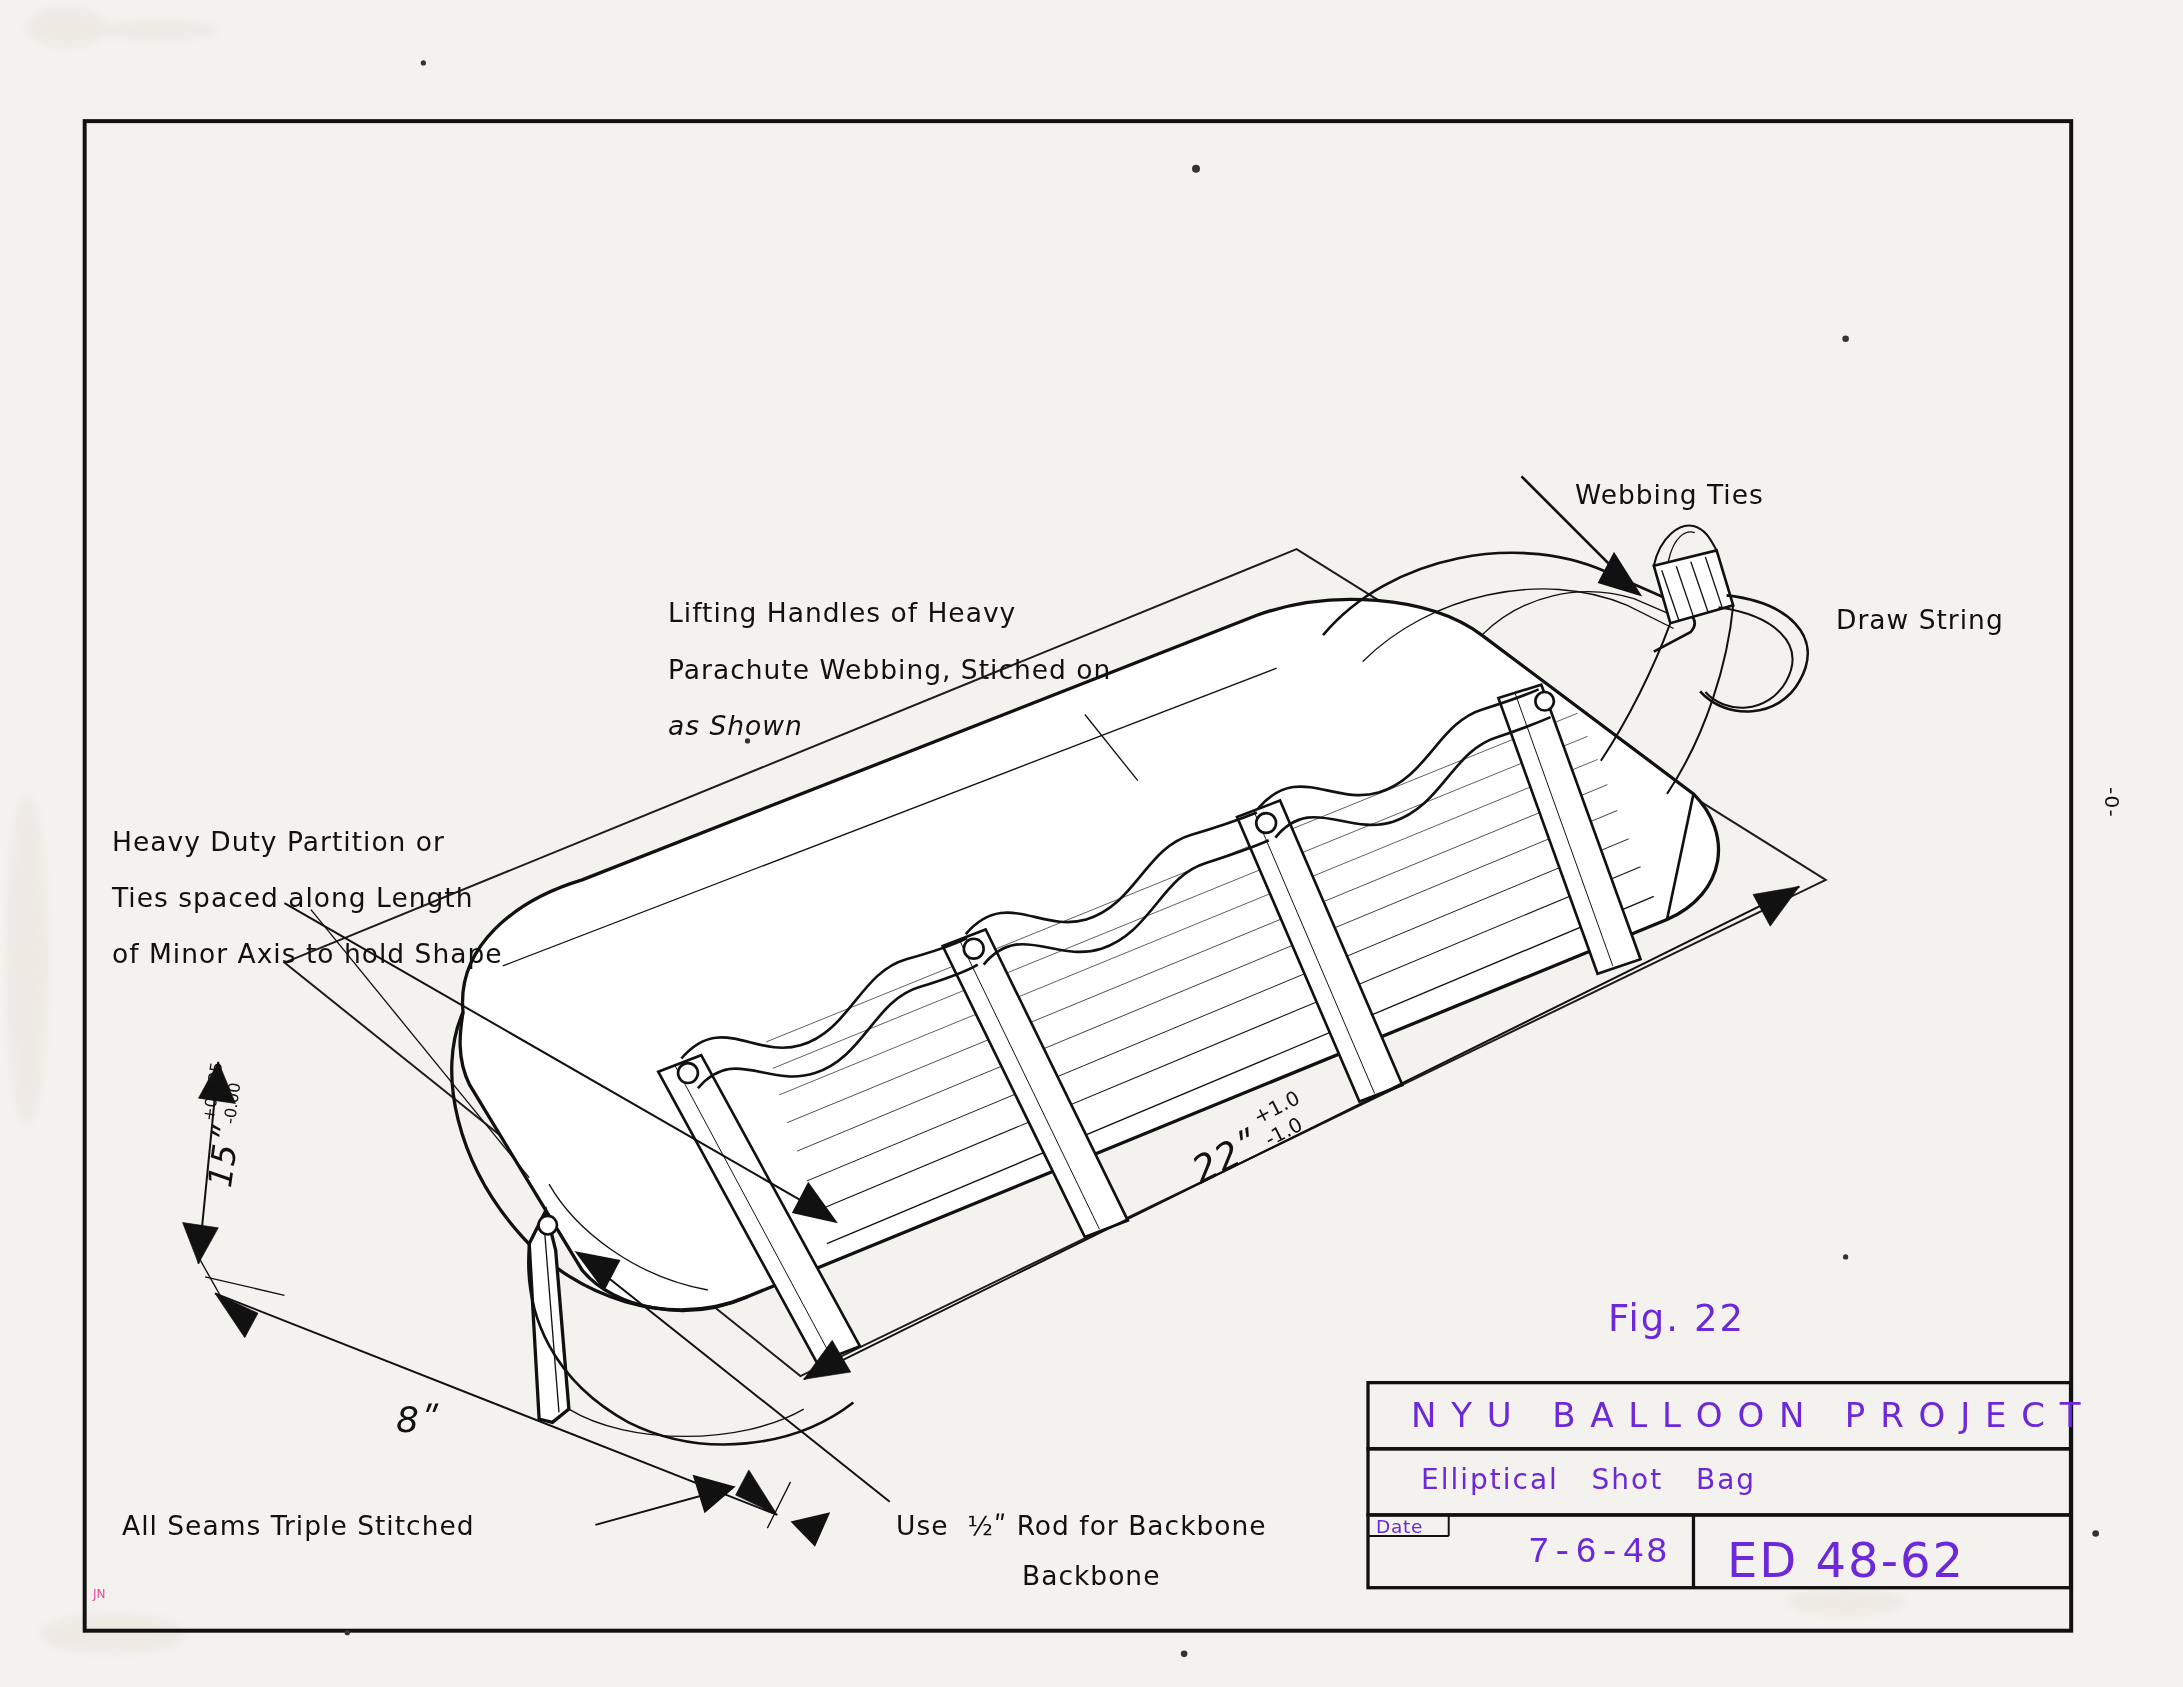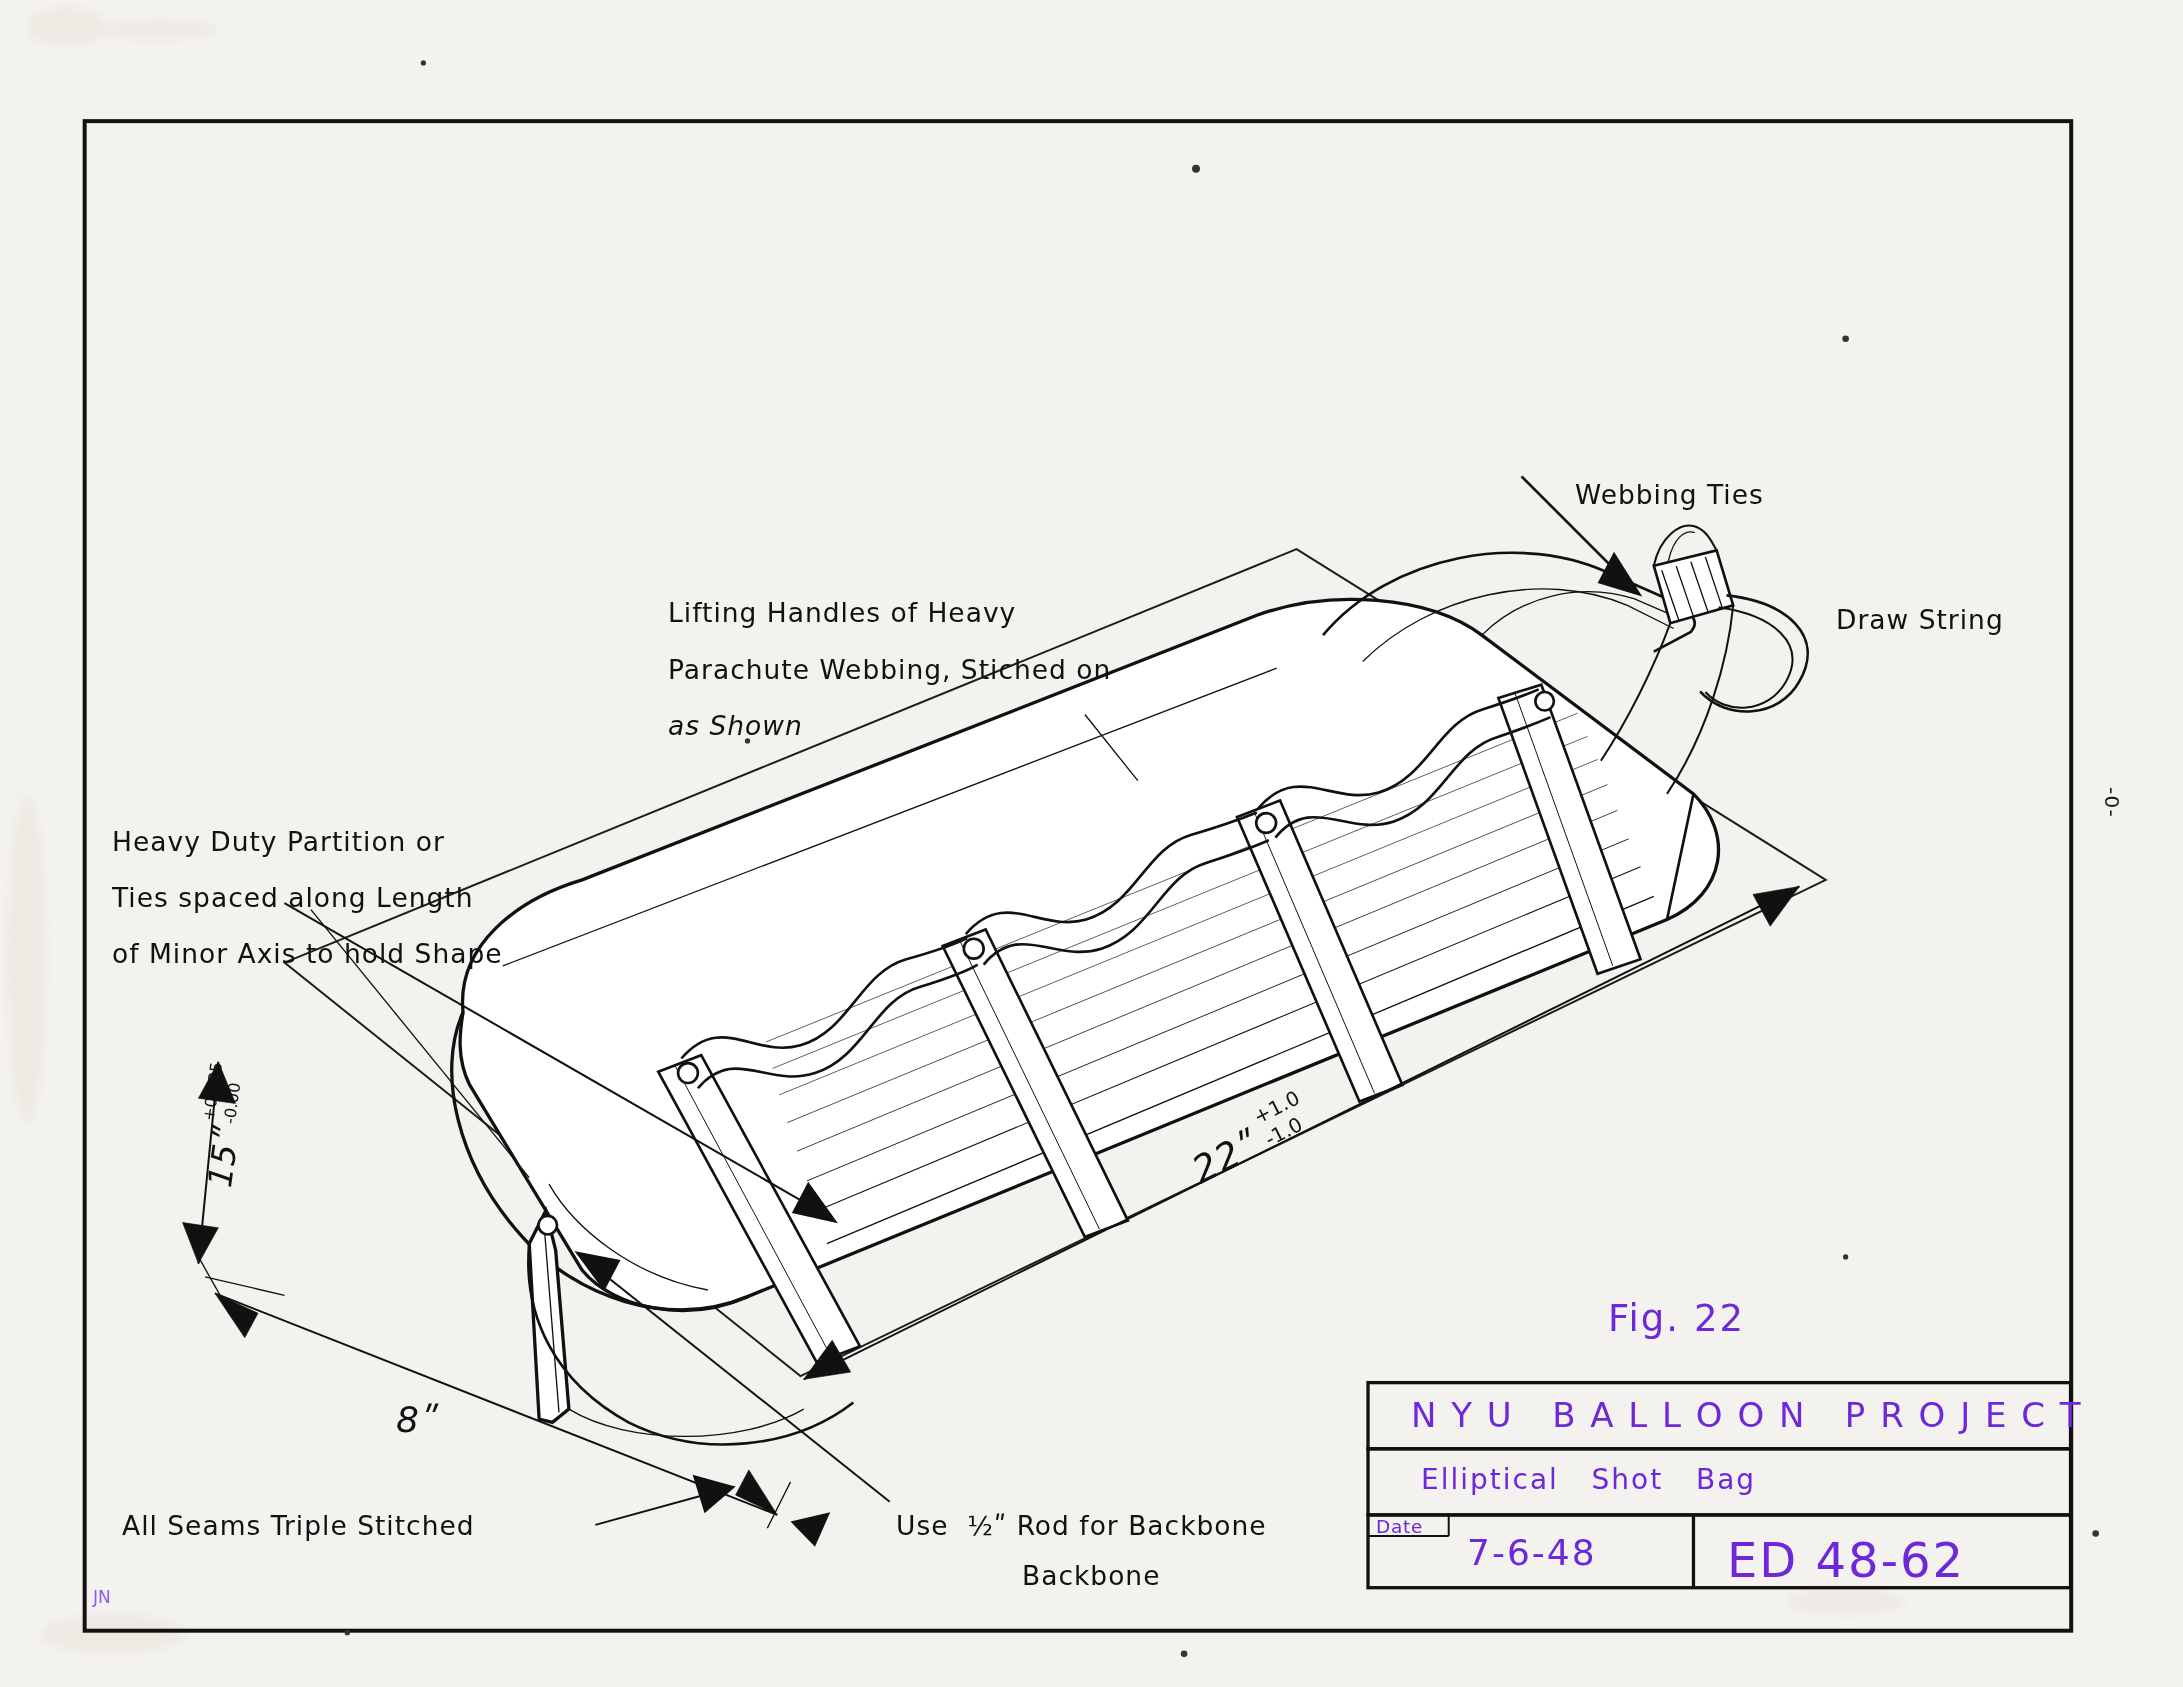--- a/index.html
+++ b/index.html
@@ -291,20 +291,20 @@
   <span class="note-text" style="position:relative; font-size:33px; font-style:italic;">15ʺ</span>
   <span style="position:absolute; left:64px; top:-8px; font-family:'DejaVu Sans',sans-serif; font-size:16px; color:#111;">+0.125</span>
   <span style="position:absolute; left:64px; top:13.2px; font-family:'DejaVu Sans',sans-serif; font-size:16px; color:#111;">-0.00</span>
 </div>
 
 <div class="tb-text" style="left:1608px; top:1297px; font-size:37px;">Fig. 22</div>
 
 <div class="tb-text" style="left:1411px; top:1395px; font-size:34px;">N Y U   B A L L O O N   P R O J E C T</div>
 <div class="tb-text" style="left:1421px; top:1463px; font-size:28px;">Elliptical   Shot   Bag</div>
 <div class="tb-text" style="left:1376px; top:1516px; font-size:18.5px; letter-spacing:0.7px;text-align:center;">Date</div>
-<div class="tb-text" style="left:1467px; top:1532px; font-size:36px;">7-6-48</div>
+<div class="tb-text" style="left:1528px; top:1532px; font-size:36px;font-family:Liberation Mono, monospace;">7-6-48</div>
 <div class="tb-text" style="left:1727px; top:1532px; font-size:48px;">ED 48-62</div>
 
 <div style="position:absolute; left:2124px; top:787px; transform: rotate(90deg); transform-origin: left top;
             font-family:'DejaVu Sans',sans-serif; font-size:20px; color:#111; letter-spacing:1.3px;">-0-</div>
 
-<div style="position:absolute; left:93px; top:1587px; font-family:'DejaVu Sans',sans-serif; font-size:17px; color:#8b5cf6;">JN</div>
+<div style="position:absolute; left:93px; top:1587px; font-family:'DejaVu Sans',sans-serif; font-size:12px; color:#ec4899;">JN</div>
 
 
 </body></html>

